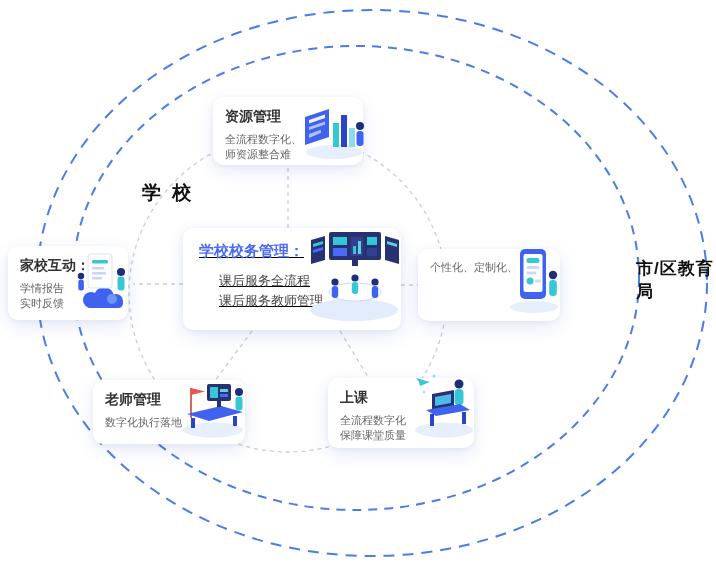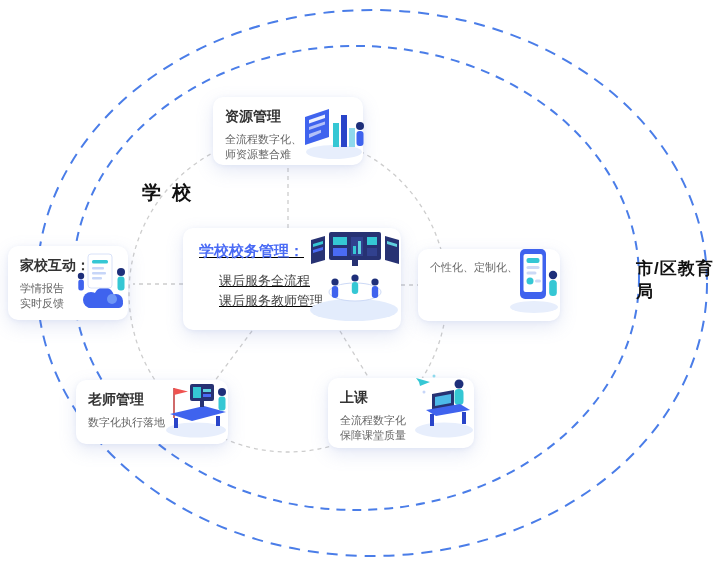--- a/index.html
+++ b/index.html
@@ -153,21 +153,21 @@
       <rect x="20.5" y="13" width="13" height="5" rx="2" fill="#35c7d4"></rect>
       <rect x="20.5" y="21" width="13" height="3" rx="1.5" fill="#ccd9f6"></rect>
       <rect x="20.5" y="26.5" width="10" height="3" rx="1.5" fill="#ccd9f6"></rect>
       <circle cx="24" cy="36" r="3.5" fill="#35c7d4"></circle>
       <rect x="29" y="34.5" width="6" height="3" rx="1.5" fill="#ccd9f6"></rect>
       <circle cx="47" cy="30" r="4.2" fill="#1e2f7a"></circle>
       <rect x="43.2" y="35" width="7.6" height="16" rx="3.5" fill="#35c7d4"></rect>
     </svg>
   </div>
 
-  <div class="card" style="left:76px; top:380px; width:152px; height:64px;">
+  <div class="card" style="left:93px; top:380px; width:152px; height:64px;">
     <div class="text">
       <div class="title">老师管理</div>
       <div class="line">数字化执行落地</div>
     </div>
     <svg class="illus illus-teacher" width="68" height="74" viewBox="0 0 68 74">
       <ellipse cx="34" cy="64" rx="30" ry="7.5" fill="#e7eefc"></ellipse>
       <line x1="12" y1="22" x2="12" y2="52" stroke="#c44545" stroke-width="1.6"></line>
       <polygon points="12,22 26,25.5 12,29" fill="#ef5350"></polygon>
       <polygon points="8,48 42,40 64,46 30,55" fill="#3f63ee"></polygon>
       <rect x="12" y="52" width="4" height="10" fill="#2944c9"></rect>

